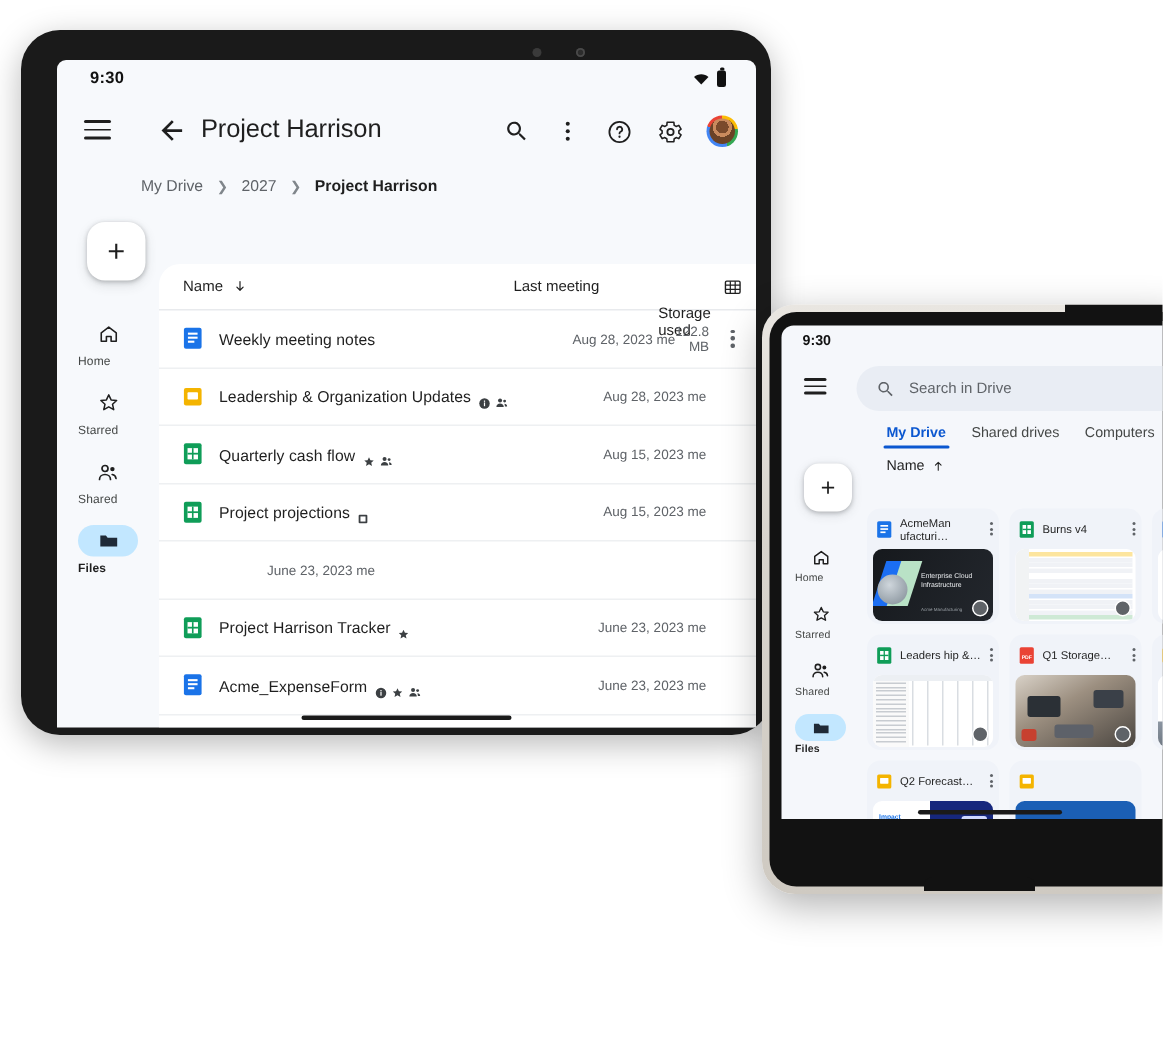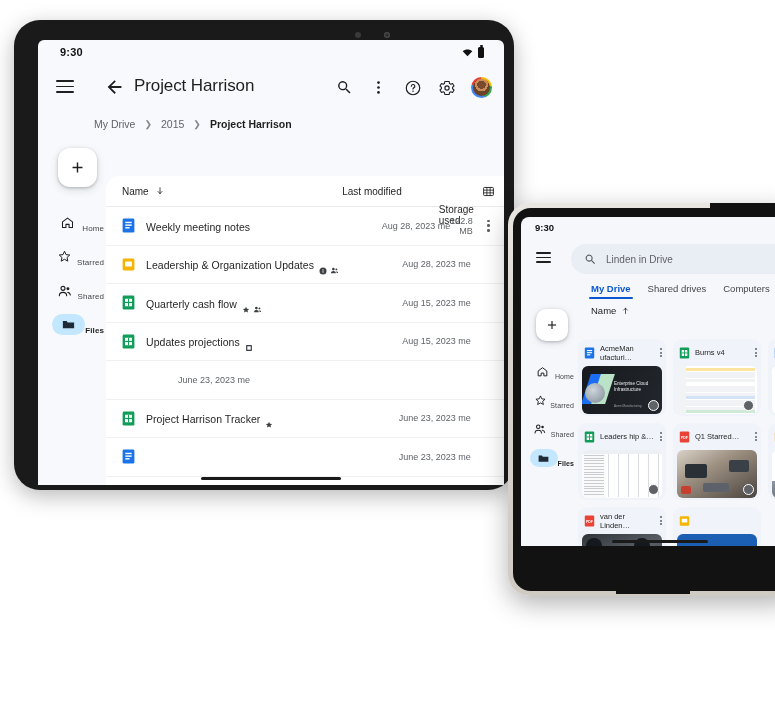--- a/index.html
+++ b/index.html
@@ -76,21 +76,21 @@
   .t-crumb .sep { color:#80868b; font-size:9px; }
 
   
   .t-fab {
     position:absolute; left:20px; top:108px; width:39px; height:39px;
     background:#fff; border-radius:12px;
     box-shadow:0 1px 3px rgba(60,64,67,.3),0 3px 8px rgba(60,64,67,.15);
     display:flex;align-items:center;justify-content:center; cursor:pointer; z-index:6;
   }
   .t-rail { position:absolute; left:14px; top:172px; width:52px; z-index:6;}
-  .rail-item { display:flex;flex-direction:row;align-items:flex-end;margin-bottom:13px;cursor:pointer;}
+  .rail-item { display:flex;flex-direction:column;align-items:flex-start;margin-bottom:13px;cursor:pointer;}
   .rail-ic {
     width:40px;height:21px;border-radius:11px;display:flex;align-items:center;justify-content:center;
   }
   .rail-item.active .rail-ic { background:#c2e7ff; }
   .rail-lb { font-size:8px; color:#444746; margin-top:3px; letter-spacing:.1px;}
   .rail-item.active .rail-lb { color:#1f1f1f; font-weight:700;}
 
   
   .t-panel {
     position:absolute; left:68px; top:136px; right:0; bottom:0;
@@ -289,21 +289,21 @@
           </span>
           <span class="avatar">
               <em></em>
             </span>
         </div>
       </div>
 
       <div class="t-crumb">
         <span class="cr">My Drive</span>
         <span class="sep">❯</span>
-        <span class="cr">2015</span>
+        <span class="cr">2027</span>
         <span class="sep">❯</span>
         <span class="cr cur">Project Harrison</span>
       </div>
 
       <div class="t-fab">
         <svg viewBox="0 0 24 24" width="17" height="17">
           <path d="M11 5h2v14h-2z" fill="#1f1f1f"></path>
             <path d="M5 11h14v2H5z" fill="#1f1f1f"></path>
         </svg>
       </div>
@@ -347,21 +347,21 @@
       </div>
 
       <div class="t-panel">
         <div class="t-head">
           <div class="c-name">
             <span>Name</span>
             <svg viewBox="0 0 24 24" width="10" height="10">
                 <path d="M12 4v14m0 0 5-5m-5 5-5-5" fill="none" stroke="#1f1f1f" stroke-width="1.9" stroke-linecap="round"></path>
               </svg>
           </div>
-          <div class="c-mod">Last modified</div>
+          <div class="c-mod">Last meeting</div>
           <div class="c-sto">Storage used</div>
           <div class="c-view">
             <svg viewBox="0 0 24 24" width="13" height="13">
                 <rect x="3" y="4.5" width="18" height="15" rx="1.6" fill="none" stroke="#1f1f1f" stroke-width="1.7"></rect>
                 <path d="M3 9.5h18M3 14.5h18M9 4.5v15M15 4.5v15" stroke="#1f1f1f" stroke-width="1.5"></path>
               </svg>
           </div>
         </div>
         <div id="tablet-rows">
             <div class="t-row">
@@ -435,21 +435,21 @@
             </div>
             <div class="t-row">
               <div class="c-name">
                 <svg viewBox="0 0 24 28" width="13" height="15" class="fico">
                   <rect x="1" y="1" width="22" height="26" rx="2.5" fill="#0f9d58"></rect>
                   <rect x="5.5" y="7" width="13" height="14" fill="#fff"></rect>
                   <rect x="5.5" y="7" width="13" height="14" fill="none"></rect>
                   <rect x="11" y="7" width="2" height="14" fill="#0f9d58"></rect>
                   <rect x="5.5" y="12.8" width="13" height="2.2" fill="#0f9d58"></rect>
                 </svg>
-                <span><span class="fname">Updates projections</span><span class="badges">
+                <span><span class="fname">Project projections</span><span class="badges">
                     <span class="bdg"><svg viewBox="0 0 16 16" width="8" height="8">
                         <rect x="2.2" y="2.2" width="11.6" height="11.6" rx="1.4" fill="#3c4043"></rect>
                         <rect x="4.6" y="4.6" width="6.8" height="6.8" fill="#fff"></rect>
                       </svg></span>
                   </span></span>
               </div>
               <div class="c-mod">Aug 15, 2023 me</div>
               <div class="c-sto"></div>
               <div class="c-view"></div>
             </div>
@@ -478,20 +478,36 @@
               <div class="c-view"></div>
             </div>
             <div class="t-row">
               <div class="c-name">
                 <svg viewBox="0 0 24 28" width="13" height="15" class="fico">
                   <rect x="1" y="1" width="22" height="26" rx="2.5" fill="#1a73e8"></rect>
                   <rect x="6" y="7" width="12" height="2.6" fill="#fff"></rect>
                   <rect x="6" y="12" width="12" height="2.6" fill="#fff"></rect>
                   <rect x="6" y="17" width="8" height="2.6" fill="#fff"></rect>
                 </svg>
+                <span><span class="fname">Acme_ExpenseForm</span><span class="badges">
+                    <span class="bdg"><svg viewBox="0 0 16 16" width="8" height="8">
+                        <circle cx="8" cy="8" r="7" fill="#3c4043"></circle>
+                        <rect x="7.2" y="6.6" width="1.6" height="5" fill="#fff"></rect>
+                        <rect x="7.2" y="4" width="1.6" height="1.8" fill="#fff"></rect>
+                      </svg></span>
+                    <span class="bdg"><svg viewBox="0 0 16 16" width="8" height="8">
+                        <path d="M8 1.5l1.9 4 4.4.4-3.3 3 1 4.3L8 10.9 4 13.2l1-4.3-3.3-3 4.4-.4z" fill="#3c4043"></path>
+                      </svg></span>
+                    <span class="bdg"><svg viewBox="0 0 16 16" width="9" height="9">
+                        <circle cx="6" cy="5.4" r="2.4" fill="#3c4043"></circle>
+                        <circle cx="11.4" cy="6" r="1.7" fill="#3c4043"></circle>
+                        <path d="M1.6 13c0-2.4 2-4 4.4-4s4.4 1.6 4.4 4z" fill="#3c4043"></path>
+                        <path d="M11.2 9.2c1.8 0 3.2 1.3 3.2 3.1h-2.6z" fill="#3c4043"></path>
+                      </svg></span>
+                  </span></span>
               </div>
               <div class="c-mod">June 23, 2023 me</div>
               <div class="c-sto"></div>
               <div class="c-view"></div>
             </div>
             <div class="t-row">
               <div class="c-sto"></div>
               <div class="c-view"></div>
             </div>
           </div>
@@ -514,21 +530,21 @@
       <div class="p-search-wrap">
         <div class="p-hamb">
             <span></span>
             <span></span>
             <span></span>
           </div>
         <div class="p-search">
           <svg viewBox="0 0 24 24" width="13" height="13">
               <path d="M15.5 14h-.8l-.3-.3a6.5 6.5 0 1 0-.7.7l.3.3v.8l5 5 1.5-1.5-5-5zm-6 0a4.5 4.5 0 1 1 0-9 4.5 4.5 0 0 1 0 9z" fill="#5f6368"></path>
             </svg>
-          <span class="ph">Linden in Drive</span>
+          <span class="ph">Search in Drive</span>
         </div>
       </div>
 
       <div class="p-tabs">
         <div class="p-tab active">My Drive</div>
         <div class="p-tab">Shared drives</div>
         <div class="p-tab">Computers</div>
       </div>
 
       <div class="p-sortrow">
@@ -696,21 +712,21 @@
               <div style="position:absolute;left:0;right:0;top:0;height:4px;background:#eceff3"></div>
               <div class="thumb-owner"></div>
             </div>
           </div>
           <div class="card">
             <div class="card-top">
               <svg viewBox="0 0 24 28" width="11" height="12" class="card-ico">
                 <rect x="1" y="1" width="22" height="26" rx="2.5" fill="#ea4335"></rect>
                 <text x="12" y="19" font-size="8" font-weight="bold" fill="#fff" text-anchor="middle" font-family="Liberation Sans, sans-serif">PDF</text>
               </svg>
-              <div class="card-name">Q1 Starred…</div>
+              <div class="card-name">Q1 Storage…</div>
               <div class="card-kebab">
                 <i></i>
                 <i></i>
                 <i></i>
               </div>
             </div>
             <div class="card-thumb th-photo1">
               <div style="position:absolute;left:8px;top:14px;width:22px;height:14px;background:#2b3036;border-radius:2px"></div>
               <div style="position:absolute;right:8px;top:10px;width:20px;height:12px;background:#3a4048;border-radius:2px"></div>
               <div style="position:absolute;left:26px;bottom:6px;width:26px;height:9px;background:#5d6169;border-radius:2px"></div>
@@ -725,33 +741,38 @@
                 <rect x="5.5" y="8.5" width="13" height="9" rx="1" fill="#fff"></rect>
               </svg>
             </div>
             <div class="card-thumb th-cons">
               <div class="mt"></div>
             </div>
           </div>
           <div class="card">
             <div class="card-top">
               <svg viewBox="0 0 24 28" width="11" height="12" class="card-ico">
-                <rect x="1" y="1" width="22" height="26" rx="2.5" fill="#ea4335"></rect>
-                <text x="12" y="19" font-size="8" font-weight="bold" fill="#fff" text-anchor="middle" font-family="Liberation Sans, sans-serif">PDF</text>
-              </svg>
-              <div class="card-name">van der Linden…</div>
+                <rect x="1" y="3" width="22" height="22" rx="2.5" fill="#f4b400"></rect>
+                <rect x="5.5" y="8.5" width="13" height="9" rx="1" fill="#fff"></rect>
+              </svg>
+              <div class="card-name">Q2 Forecast…</div>
               <div class="card-kebab">
                 <i></i>
                 <i></i>
                 <i></i>
               </div>
             </div>
-            <div class="card-thumb th-photo2">
-              <div style="position:absolute;left:4px;top:4px;width:16px;height:16px;border-radius:50%;background:#15181c"></div>
-              <div style="position:absolute;right:12px;top:4px;width:16px;height:16px;border-radius:50%;background:#15181c"></div>
+            <div class="card-thumb th-impact">
+              <div class="lft">
+                <b>Impact</b>
+              </div>
+              <div class="rgt"><svg viewBox="0 0 60 48" width="100%" height="100%" preserveAspectRatio="none">
+                  <polyline points="0,34 6,26 12,36 18,22 24,32 30,18 36,30 42,16 48,28 54,14 60,24" fill="none" stroke="#8fa6ff" stroke-width="1.4"></polyline>
+                  <polyline points="0,40 6,32 12,42 18,30 24,38 30,26 36,36 42,24 48,34 54,22 60,30" fill="none" stroke="#d4dcff" stroke-width="1"></polyline>
+                </svg><div class="pill"></div></div>
             </div>
           </div>
           <div class="card">
             <div class="card-top">
               <svg viewBox="0 0 24 28" width="11" height="12" class="card-ico">
                 <rect x="1" y="3" width="22" height="22" rx="2.5" fill="#f4b400"></rect>
                 <rect x="5.5" y="8.5" width="13" height="9" rx="1" fill="#fff"></rect>
               </svg>
             </div>
             <div class="card-thumb th-slide-blue"></div>

